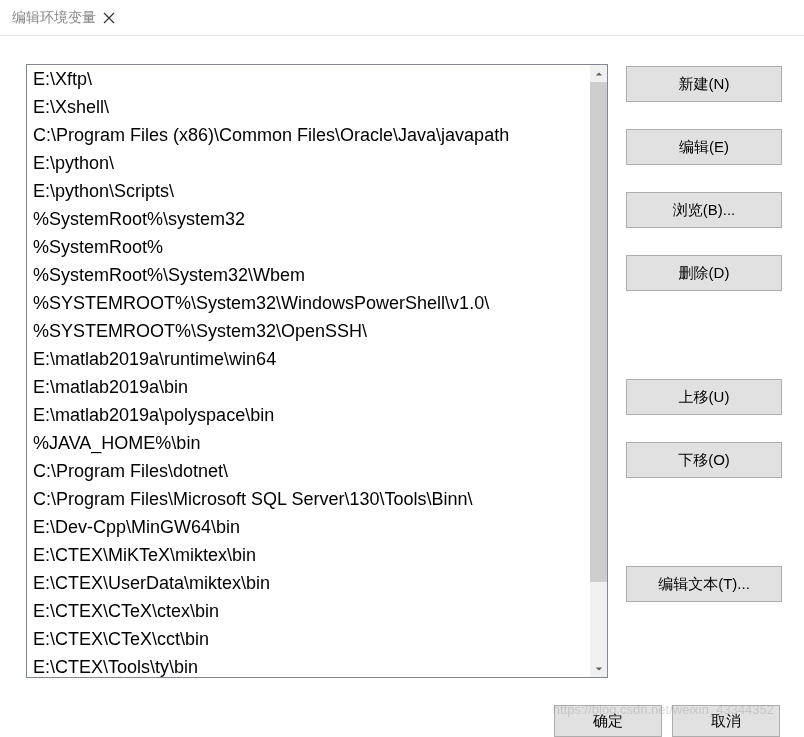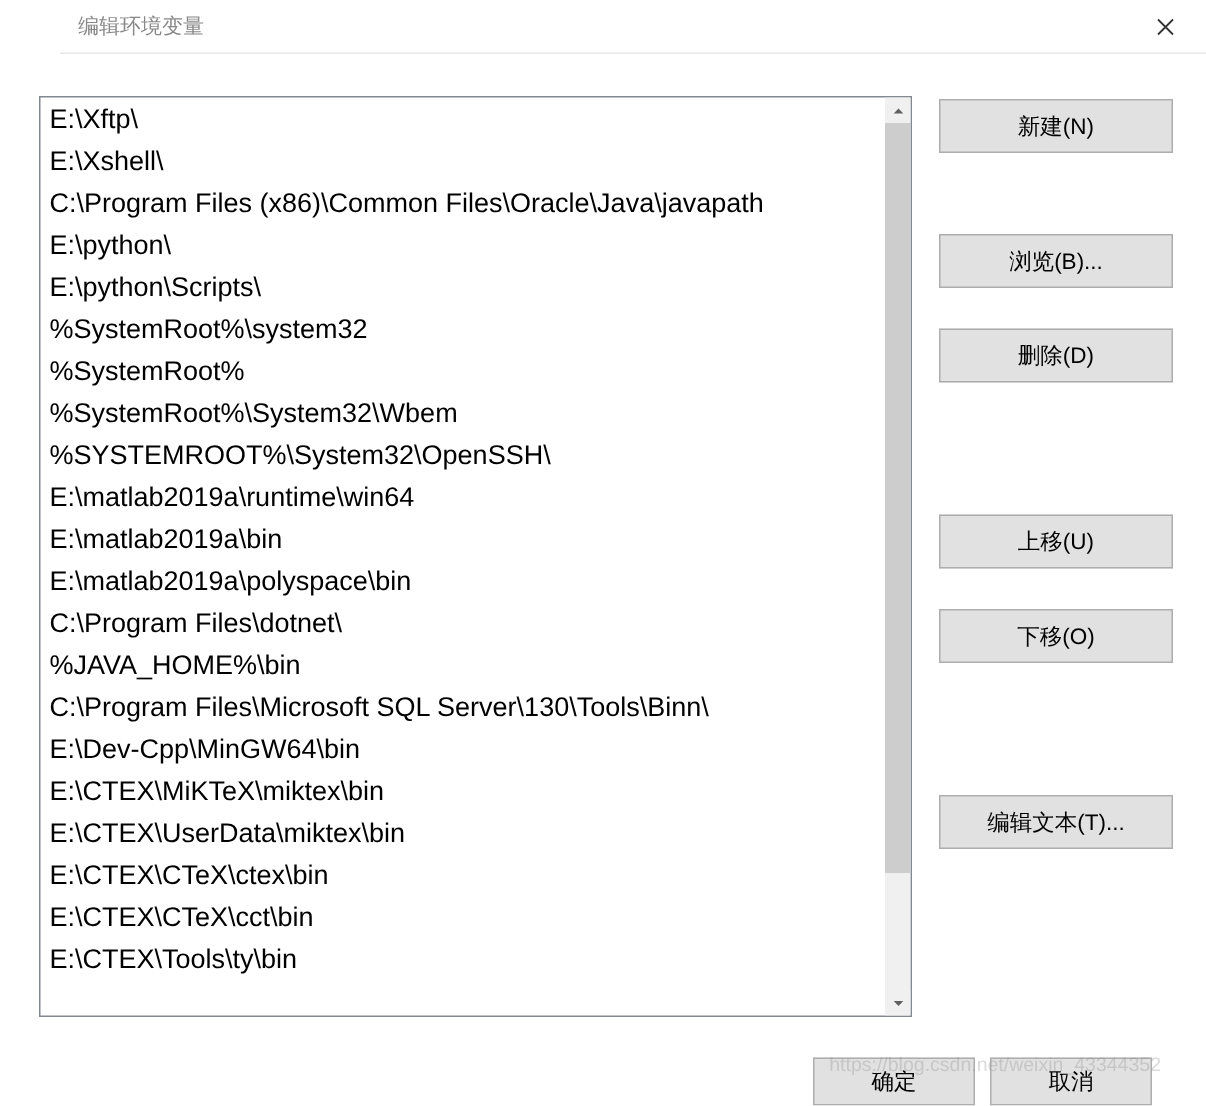--- a/index.html
+++ b/index.html
@@ -19,24 +19,22 @@
       width: 804px;
       height: 737px;
       background: #ffffff;
       display: flex;
       flex-direction: column;
     }
     .titlebar {
       height: 36px;
       display: flex;
       align-items: center;
-      justify-content: space-between;
       padding: 0 14px 0 12px;
       border-bottom: 1px solid #e8e8e8;
-      margin-left: 40px;
     }
     .titlebar-text {
       color: #888888;
       font-size: 14px;
     }
     .close-btn {
       width: 26px;
       height: 26px;
       display: flex;
       align-items: center;
@@ -132,21 +130,21 @@
       color: #000;
       display: flex;
       align-items: center;
       justify-content: center;
     }
     .btn-spacer-small { height: 27px; }
     .btn-spacer-large { height: 88px; }
     .footer {
       display: flex;
       justify-content: flex-end;
-      padding: 8px 36px 0 0;
+      padding: 8px 24px 0 0;
       gap: 10px;
     }
     .footer .win-button {
       width: 108px;
       height: 32px;
     }
     .watermark {
       position: absolute;
       right: 30px;
       bottom: 20px;
@@ -173,26 +171,27 @@
     <div class="list-wrapper">
       <div class="list-inner" id="list-inner">
           <div class="list-item">E:\Xftp\</div>
           <div class="list-item">E:\Xshell\</div>
           <div class="list-item">C:\Program Files (x86)\Common Files\Oracle\Java\javapath</div>
           <div class="list-item">E:\python\</div>
           <div class="list-item">E:\python\Scripts\</div>
           <div class="list-item">%SystemRoot%\system32</div>
           <div class="list-item">%SystemRoot%</div>
           <div class="list-item">%SystemRoot%\System32\Wbem</div>
+          <div class="list-item">%SYSTEMROOT%\System32\WindowsPowerShell\v1.0\</div>
           <div class="list-item">%SYSTEMROOT%\System32\OpenSSH\</div>
           <div class="list-item">E:\matlab2019a\runtime\win64</div>
           <div class="list-item">E:\matlab2019a\bin</div>
           <div class="list-item">E:\matlab2019a\polyspace\bin</div>
+          <div class="list-item">%JAVA_HOME%\bin</div>
           <div class="list-item">C:\Program Files\dotnet\</div>
-          <div class="list-item">%JAVA_HOME%\bin</div>
           <div class="list-item">C:\Program Files\Microsoft SQL Server\130\Tools\Binn\</div>
           <div class="list-item">E:\Dev-Cpp\MinGW64\bin</div>
           <div class="list-item">E:\CTEX\MiKTeX\miktex\bin</div>
           <div class="list-item">E:\CTEX\UserData\miktex\bin</div>
           <div class="list-item">E:\CTEX\CTeX\ctex\bin</div>
           <div class="list-item">E:\CTEX\CTeX\cct\bin</div>
           <div class="list-item">E:\CTEX\Tools\ty\bin</div>
         </div>
       <div class="scrollbar-track">
         <div class="scrollbar-btn up">
@@ -205,20 +204,21 @@
           <svg viewBox="0 0 10 10">
               <path d="M1 3 L5 7 L9 3"></path>
             </svg>
         </div>
       </div>
     </div>
 
     <div class="buttons-col">
       <button class="win-button">新建(N)</button>
       <div class="btn-spacer-small"></div>
+      <button class="win-button">编辑(E)</button>
       <div class="btn-spacer-small"></div>
       <button class="win-button">浏览(B)...</button>
       <div class="btn-spacer-small"></div>
       <button class="win-button">删除(D)</button>
       <div class="btn-spacer-large"></div>
       <button class="win-button">上移(U)</button>
       <div class="btn-spacer-small"></div>
       <button class="win-button">下移(O)</button>
       <div class="btn-spacer-large"></div>
       <button class="win-button">编辑文本(T)...</button>

